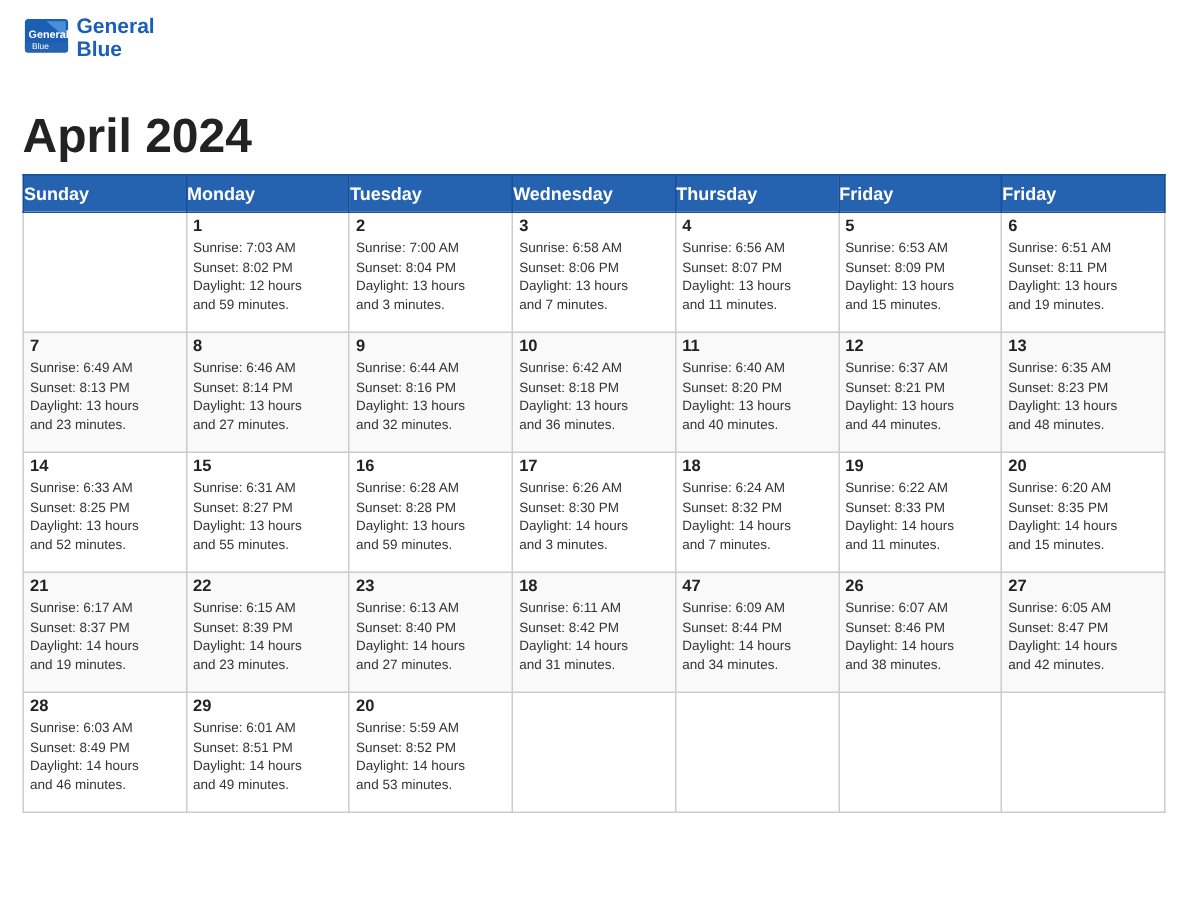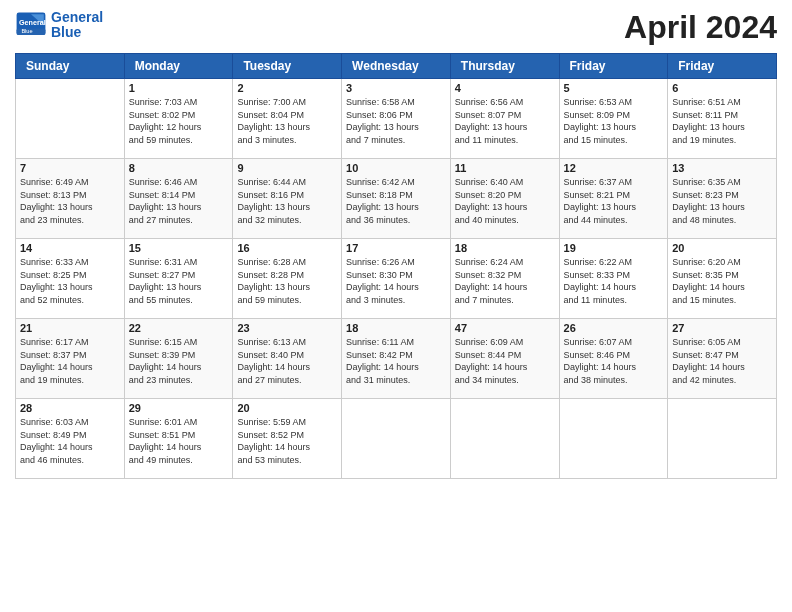--- a/index.html
+++ b/index.html
@@ -13,32 +13,34 @@
     .page {
       width: 792px;
       height: 612px;
       padding: 10px 15px 10px 15px;
     }
     .header {
       display: flex;
       justify-content: space-between;
       align-items: flex-start;
       margin-bottom: 8px;
+      flex-direction: column;
     }
     .logo {
       display: flex;
       align-items: center;
       gap: 4px;
     }
     .logo-icon {
       width: 32px;
       height: 28px;
     }
     .title-block {
       text-align: center;
+      margin-top: 32px;
     }
     .month-title {
       font-size: 32px;
       font-weight: bold;
       color: #222;
       line-height: 1.1;
     }
     .location {
       font-size: 14px;
       color: #444;
@@ -46,21 +48,21 @@
     table {
       width: 100%;
       border-collapse: collapse;
       table-layout: fixed;
     }
     thead th {
       background-color: #2563b0;
       color: #fff;
       font-size: 12px;
       font-weight: bold;
-      padding: 5px 10px;
+      padding: 5px 0;
       text-align: left;
       border: 1px solid #1a4d99;
     }
     tbody td {
       border: 1px solid #ccc;
       vertical-align: top;
       padding: 3px 4px;
       font-size: 9.5px;
       color: #222;
       height: 80px;

